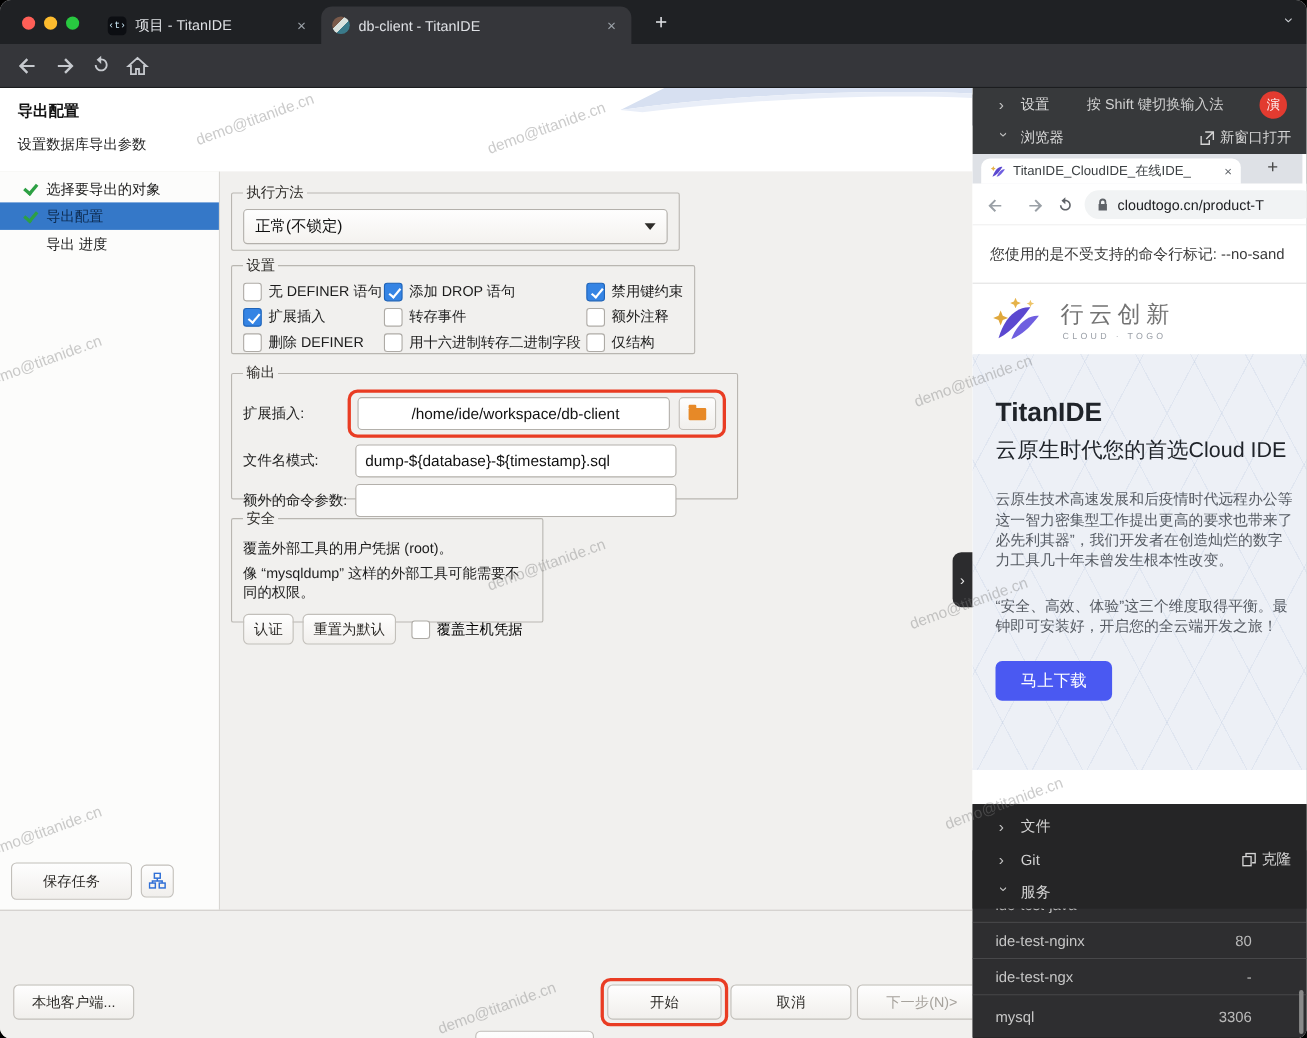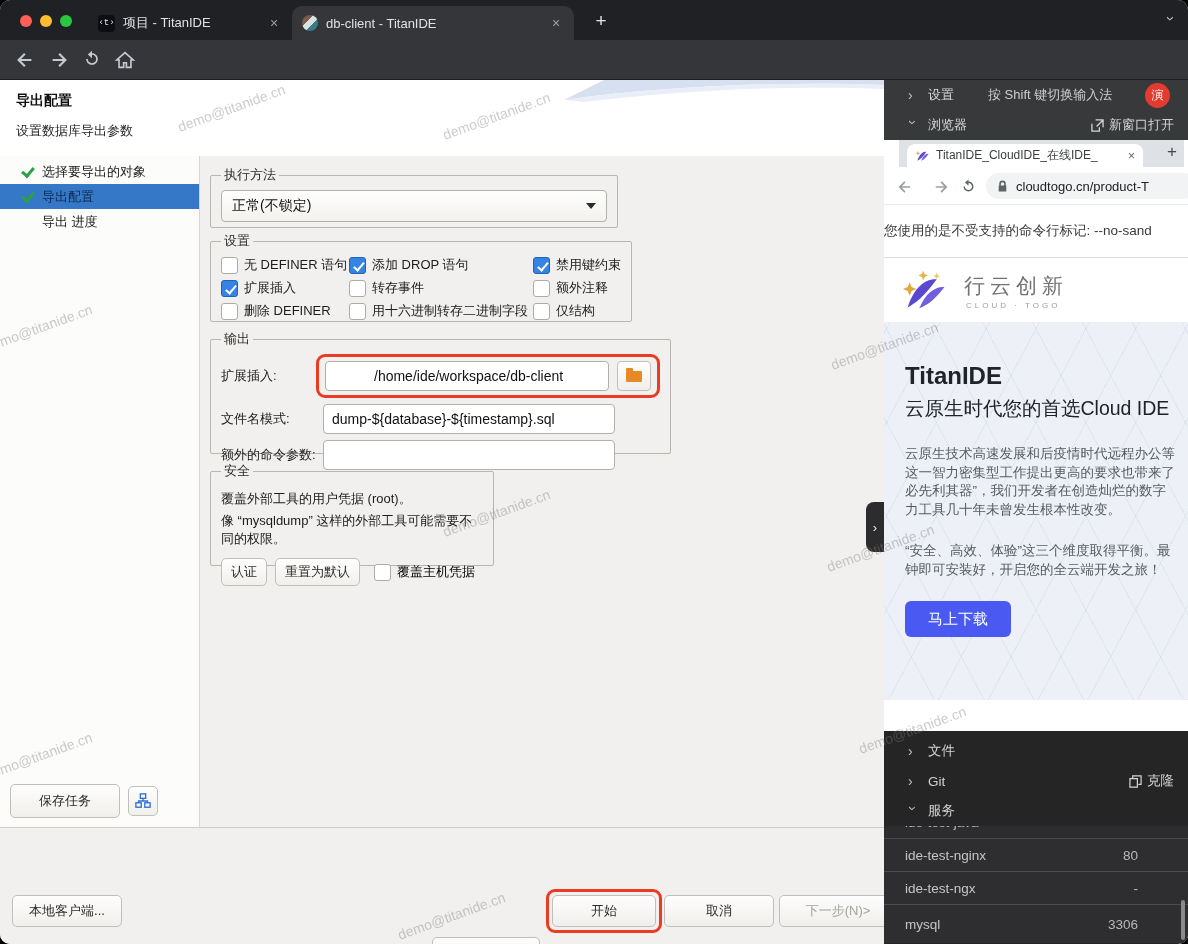--- a/index.html
+++ b/index.html
@@ -89,27 +89,27 @@
 
   
   .panel{position:absolute;left:884px;top:80px;width:304px;bottom:0;background:#fff;z-index:10;overflow:hidden;}
   .p-dark-top{position:absolute;top:0;left:0;right:0;height:60px;background:#37393b;color:#d9d9d9;font-size:13px;z-index:3;}
   .p-row{height:30px;display:flex;align-items:center;gap:10px;padding-left:24px;position:relative;}
   .chev{color:#c3c3c3;font-size:14px;display:inline-block;width:10px;}
   .chev.down{transform:rotate(90deg);}
   .p-hint{position:absolute;left:104px;color:#cfcfcf;}
   .p-badge{position:absolute;right:18px;top:3px;width:25px;height:25px;border-radius:50%;background:#e23b30;color:#fff;font-size:12px;display:flex;align-items:center;justify-content:center;}
   .p-action{position:absolute;right:14px;display:flex;align-items:center;gap:5px;color:#d5d5d5;cursor:pointer;}
-  .p-tabstrip{position:absolute;top:60px;left:0;right:4px;height:27px;background:#dee1e6;margin-left:15px;}
+  .p-tabstrip{position:absolute;top:60px;left:0;right:4px;height:27px;background:#dee1e6;}
   .p-tab{position:absolute;left:8px;top:4px;width:236px;height:23px;background:#fff;border-radius:8px 8px 0 0;display:flex;align-items:center;gap:6px;padding:0 8px;font-size:12px;color:#3c4043;}
   .p-tab .ttl{flex:1;white-space:nowrap;overflow:hidden;}
   .p-plus{position:absolute;left:262px;top:2px;font-size:17px;color:#474747;width:22px;text-align:center;}
   .p-toolbar{position:absolute;top:87px;left:0;right:0;height:38px;background:#fff;border-bottom:1px solid #ebebeb;}
   .p-pill{position:absolute;left:102px;top:6px;right:-8px;height:26px;background:#f1f3f4;border-radius:13px;display:flex;align-items:center;gap:7px;padding-left:10px;font-size:13px;color:#202124;white-space:nowrap;overflow:hidden;}
-  .p-warning{position:absolute;top:125px;left:0;right:0;height:53px;background:#fff;border-bottom:1px solid #dcdcdc;display:flex;align-items:center;padding-left:0;font-size:13.5px;color:#3a3a3a;white-space:nowrap;overflow:hidden;}
+  .p-warning{position:absolute;top:125px;left:0;right:0;height:53px;background:#fff;border-bottom:1px solid #dcdcdc;display:flex;align-items:center;padding-left:16px;font-size:13.5px;color:#3a3a3a;white-space:nowrap;overflow:hidden;}
   .p-logo{position:absolute;top:178px;left:0;right:0;height:64px;background:#fff;}
   .p-logoname{position:absolute;left:80px;top:14px;font-size:21px;color:#737373;letter-spacing:5px;}
   .p-logosub{position:absolute;left:82px;top:43px;font-size:8px;color:#9ba0a8;letter-spacing:3px;}
   .p-promo{position:absolute;top:242px;left:0;right:0;height:378px;background-color:#edf0f6;
     background-image:repeating-linear-gradient(62deg,rgba(110,140,190,.10) 0 1px,transparent 1px 44px),
                      repeating-linear-gradient(-62deg,rgba(110,140,190,.10) 0 1px,transparent 1px 44px);
     padding:40px 0 0 21px;overflow:hidden;}
   .p-h1{font-size:24px;font-weight:bold;color:#20242a;}
   .p-h2{font-size:19.5px;color:#20242a;margin-top:5px;}
   .p-par{margin-top:23px;font-size:13.5px;color:#565b63;line-height:18.5px;white-space:nowrap;}

